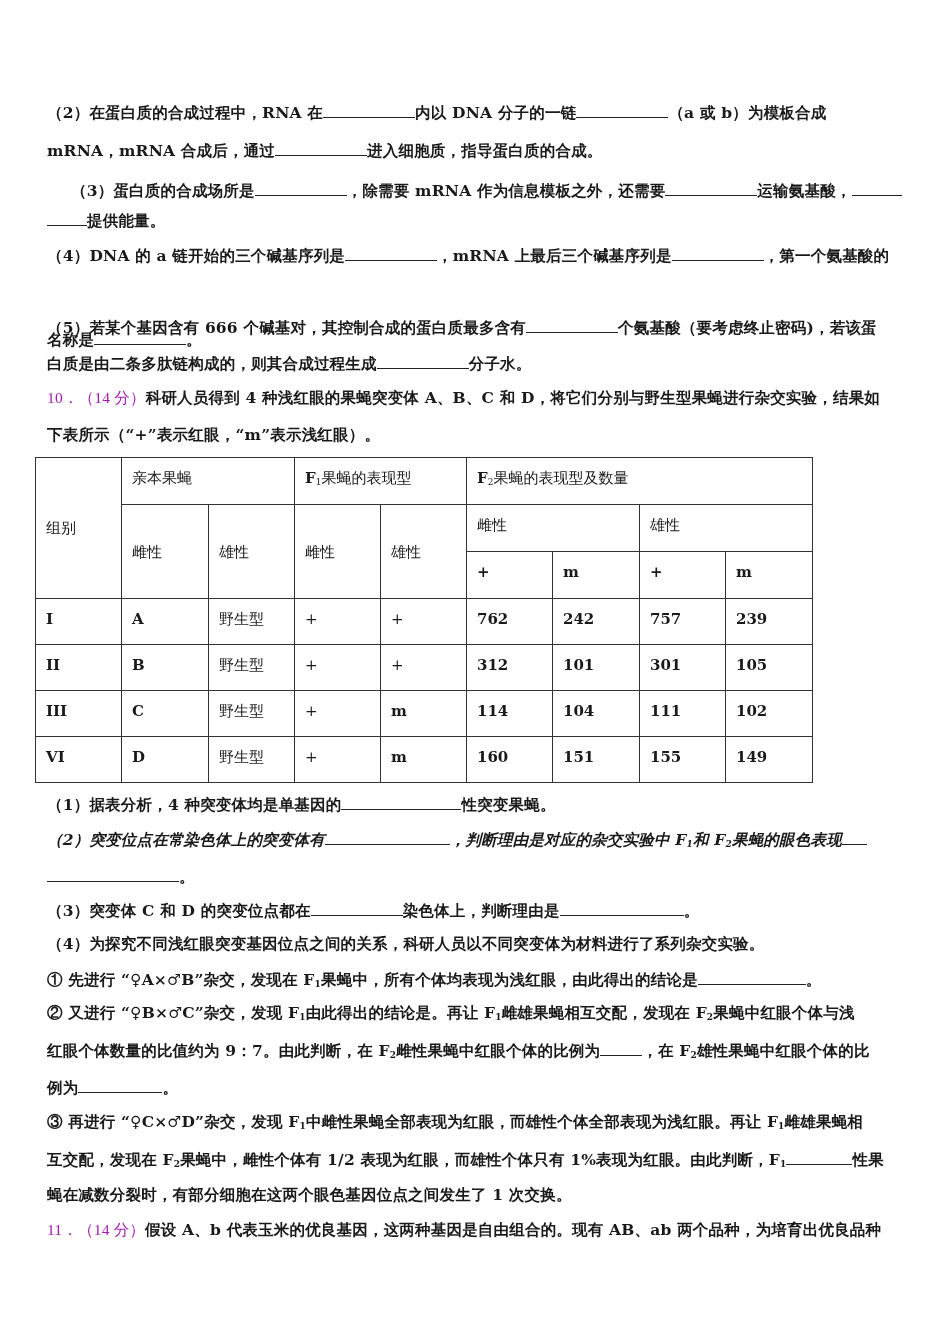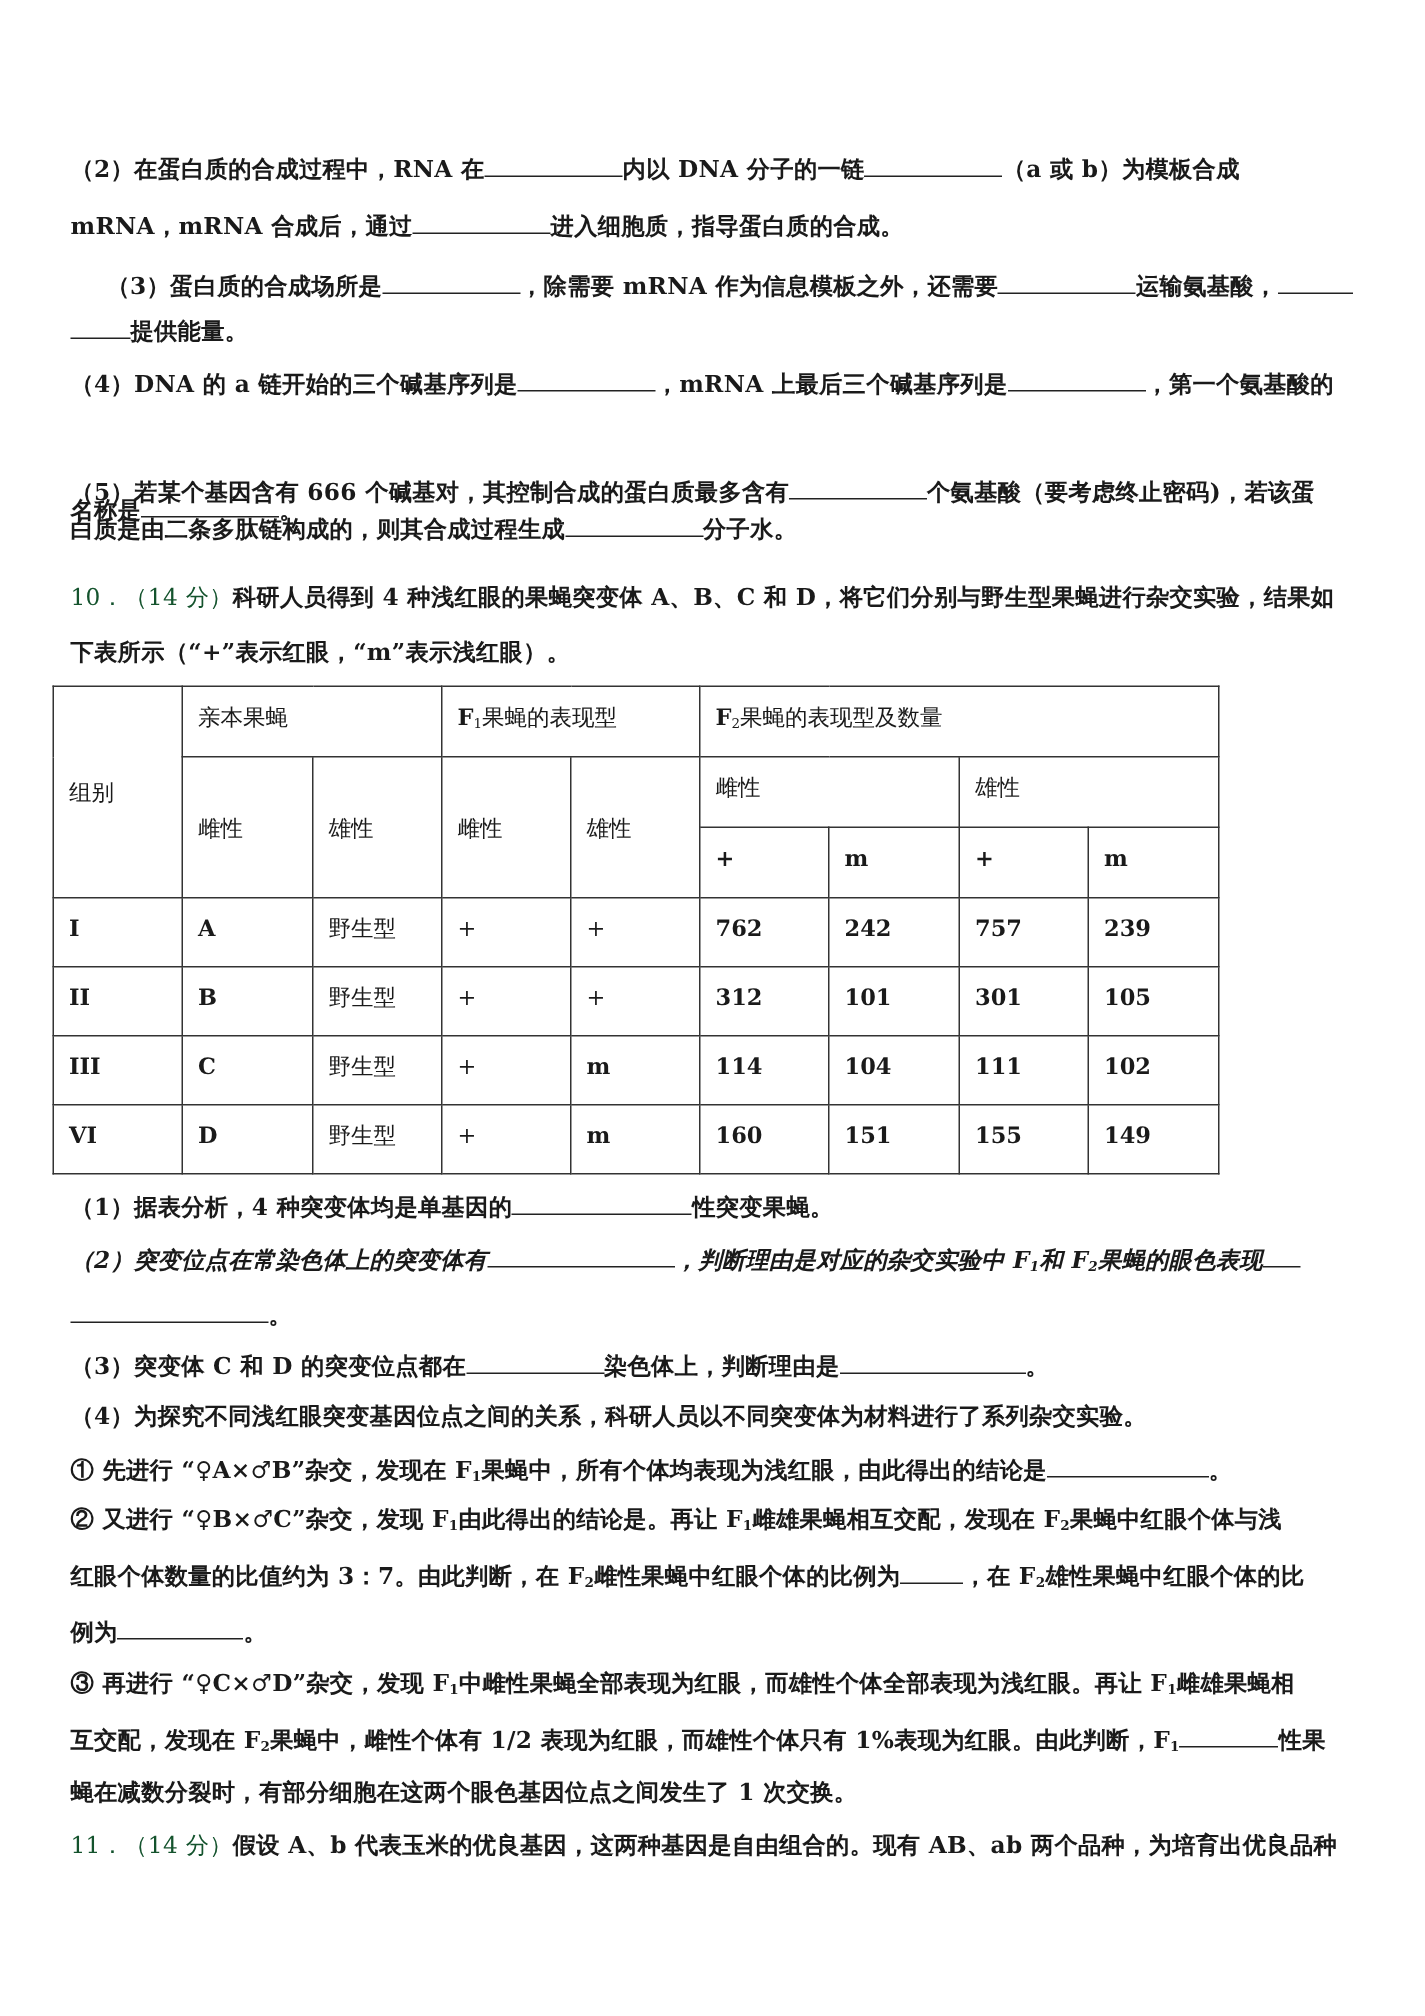--- a/index.html
+++ b/index.html
@@ -5,21 +5,21 @@
   html, body { margin: 0; padding: 0; background: #ffffff; }
   body {
     width: 950px; height: 1344px; position: relative; overflow: hidden;
     font-family: "DejaVu Serif", "Liberation Serif", serif;
     color: #1a1a1a;
   }
   .line {
     position: absolute; left: 47px; white-space: nowrap;
     font-size: 15.5px; font-weight: bold; line-height: 20px; letter-spacing: 0.2px;
   }
-  .qnum { font-weight: normal; color: #14532d; }
+  .qnum { font-weight: normal; color: #a21caf; font-family: Liberation Serif, serif; }
   .blank { display: inline-block; border-bottom: 1.2px solid #222; height: 15px; vertical-align: baseline; }
   sub { font-size: 9px; vertical-align: -2px; }
   table.res {
     position: absolute; left: 35px; top: 457px;
     border-collapse: collapse; table-layout: fixed;
     font-size: 15px; font-weight: bold;
   }
   table.res td {
     border: 1.5px solid #333; padding: 0 0 0 10px; vertical-align: top;
     height: 46px; line-height: 20px; padding-top: 10px; box-sizing: border-box;
@@ -45,21 +45,21 @@
 </div>
 <div class="line" style="top:245px;">
   <span>（4）DNA 的 a 链开始的三个碱基序列是</span><span class="blank" style="width:92px"></span><span>，mRNA 上最后三个碱基序列是</span><span class="blank" style="width:92px"></span><span>，第一个氨基酸的</span>
 </div>
 <div class="line" style="top:283px;margin-top:46px;">
   <span>名称是</span><span class="blank" style="width:92px"></span><span>。</span>
 </div>
 <div class="line" style="top:317px;">
   <span>（5）若某个基因含有 666 个碱基对，其控制合成的蛋白质最多含有</span><span class="blank" style="width:92px"></span><span>个氨基酸（要考虑终止密码)，若该蛋</span>
 </div>
-<div class="line" style="top:342px;text-align:right;">
+<div class="line" style="top:353px;text-align:right;">
   <span>白质是由二条多肽链构成的，则其合成过程生成</span><span class="blank" style="width:92px"></span><span>分子水。</span>
 </div>
 
 <div class="line" style="top:388px;">
   <span class="qnum">10．</span><span class="qnum">（14 分）</span><span>科研人员得到 4 种浅红眼的果蝇突变体 A、B、C 和 D，将它们分别与野生型果蝇进行杂交实验，结果如</span>
 </div>
 <div class="line" style="top:425px;">
   <span>下表所示（“+”表示红眼，“m”表示浅红眼）。</span>
 </div>
 
@@ -158,21 +158,21 @@
 <div class="line" style="top:934px;">
   <span>（4）为探究不同浅红眼突变基因位点之间的关系，科研人员以不同突变体为材料进行了系列杂交实验。</span>
 </div>
 <div class="line" style="top:969px;">
   <span>① 先进行 “♀A×♂B”杂交，发现在 F</span><sub>1</sub><span>果蝇中，所有个体均表现为浅红眼，由此得出的结论是</span><span class="blank" style="width:108px"></span><span>。</span>
 </div>
 <div class="line" style="top:1003px;">
   <span>② 又进行 “♀B×♂C”杂交，发现 F</span><sub>1</sub><span>由此得出的结论是。再让 F</span><sub>1</sub><span>雌雄果蝇相互交配，发现在 F</span><sub>2</sub><span>果蝇中红眼个体与浅</span>
 </div>
 <div class="line" style="top:1040px;">
-  <span>红眼个体数量的比值约为 3：7。由此判断，在 F</span><sub>2</sub><span>雌性果蝇中红眼个体的比例为</span><span class="blank" style="width:42px"></span><span>，在 F</span><sub>2</sub><span>雄性果蝇中红眼个体的比</span>
+  <span>红眼个体数量的比值约为 9：7。由此判断，在 F</span><sub>2</sub><span>雌性果蝇中红眼个体的比例为</span><span class="blank" style="width:42px"></span><span>，在 F</span><sub>2</sub><span>雄性果蝇中红眼个体的比</span>
 </div>
 <div class="line" style="top:1077px;">
   <span>例为</span><span class="blank" style="width:84px"></span><span>。</span>
 </div>
 <div class="line" style="top:1112px;">
   <span>③ 再进行 “♀C×♂D”杂交，发现 F</span><sub>1</sub><span>中雌性果蝇全部表现为红眼，而雄性个体全部表现为浅红眼。再让 F</span><sub>1</sub><span>雌雄果蝇相</span>
 </div>
 <div class="line" style="top:1149px;">
   <span>互交配，发现在 F</span><sub>2</sub><span>果蝇中，雌性个体有 1/2 表现为红眼，而雄性个体只有 1%表现为红眼。由此判断，F</span><sub>1</sub><span class="blank" style="width:66px"></span><span>性果</span>
 </div>

